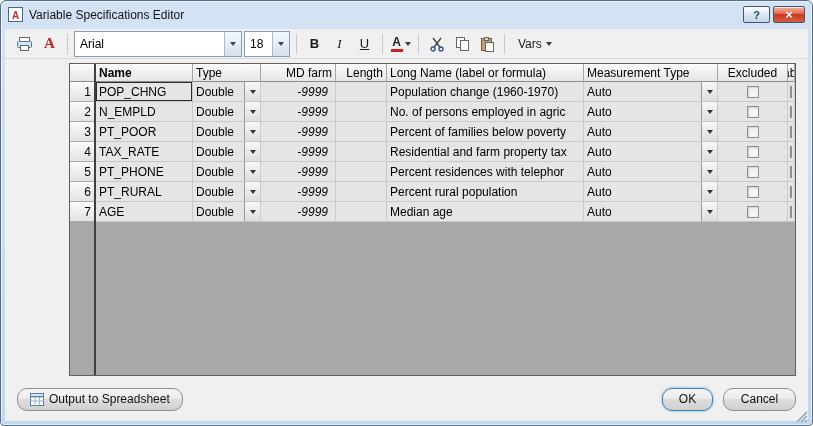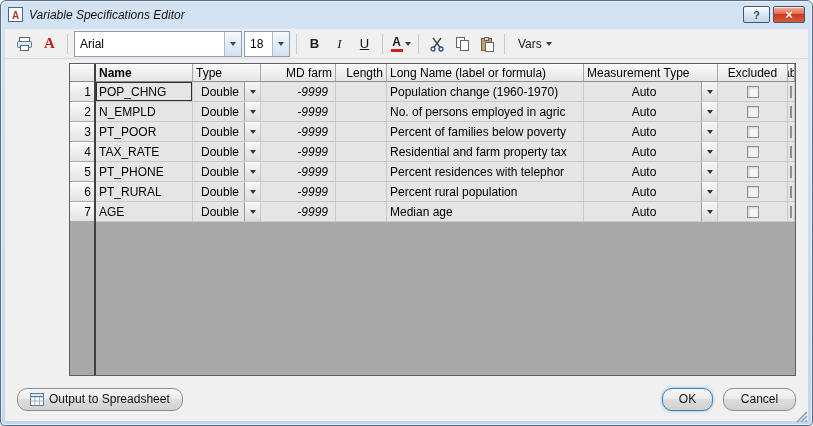--- a/index.html
+++ b/index.html
@@ -12,21 +12,21 @@
     background:linear-gradient(#d3e3f4,#c2d8ee);
     border:1px solid #54708d;
     border-radius:6px 6px 4px 4px;
     box-shadow:inset 0 0 0 1px rgba(255,255,255,.55);
     overflow:hidden;
   }
 
   
   .titlebar { position:absolute; left:0; top:0; right:0; height:27px; display:flex; align-items:center; padding:0 7px; }
   .app-icon { width:15px; height:15px; display:inline-flex; }
-  .title-text { font-size:12px; color:#121212; margin-left:6px;font-style:italic; }
+  .title-text { font-size:12px; color:#121212; margin-left:6px; }
   .caption-buttons { margin-left:auto; display:flex; gap:3px; align-items:center; }
   .cap-btn { height:17px; border-radius:2px; border:1px solid #43576b; font-size:11px; font-weight:bold;
     display:flex; align-items:center; justify-content:center; box-shadow:inset 0 1px 0 rgba(255,255,255,.7); cursor:default; }
   .cap-btn.help { width:27px; background:linear-gradient(#fdfeff,#dbe7f3 48%,#c3d6e9); color:#23496e; }
   .cap-btn.close { width:32px; background:linear-gradient(#f5b5a2,#e0694f 45%,#c93b21 50%,#d85c3d); color:#fff; font-size:13px; line-height:1; }
 
   
   .content { position:absolute; left:4px; top:28px; right:4px; bottom:4px; background:#f0f0f0; }
 
   
@@ -64,21 +64,21 @@
   .hc.right { justify-content:flex-end; }
   .hc.center { justify-content:center; }
   .rn { background:linear-gradient(#fafafa,#e3e3e3); border-bottom:1px solid #ababab;
     display:flex; align-items:center; justify-content:flex-end; padding-right:5px; }
   .dc { background:#e5e5e5; border-right:1px solid #c9c9c9; border-bottom:1px solid #c9c9c9;
     display:flex; align-items:center; padding:0 3px; white-space:nowrap; overflow:hidden; }
   .dc.right { justify-content:flex-end; padding-right:7px;font-style:italic; }
   .dc.center { justify-content:center; }
   .dc.cur { box-shadow:inset 0 0 0 1px #2e2e2e; }
   .dc.dd { padding:0; }
-  .dc.dd .val { flex:1; padding-left:3px; overflow:hidden; white-space:nowrap;text-align:center; }
+  .dc.dd .val { flex:1; padding-left:3px; overflow:hidden; white-space:nowrap; }
   .dd-btn { width:16px; align-self:stretch; background:linear-gradient(#f7f7f7,#dddddd); border-left:1px solid #9b9b9b;
     display:flex; align-items:center; justify-content:center; flex:0 0 16px; }
   .dd-btn .tri { border-top-color:#333; }
   .checkbox { width:12px; height:12px; background:#f4f4f4; border:1px solid #8f8f8f; box-shadow:inset 1px 1px 2px rgba(0,0,0,.15); display:inline-block; }
   .vline { position:absolute; left:24px; top:0; bottom:0; width:2px; background:#3f3f3f; z-index:5; pointer-events:none; }
 
   
   .footer { position:absolute; left:12px; right:12px; bottom:7px; height:30px; display:flex; align-items:center; }
   .btn { height:23px; font-size:12px; color:#111; font-family:"Liberation Sans", sans-serif;
     background:linear-gradient(#f5f5f5,#ececec 45%,#dedede 46%,#d0d0d0); border:1px solid #8e8e8e; border-radius:10px;

